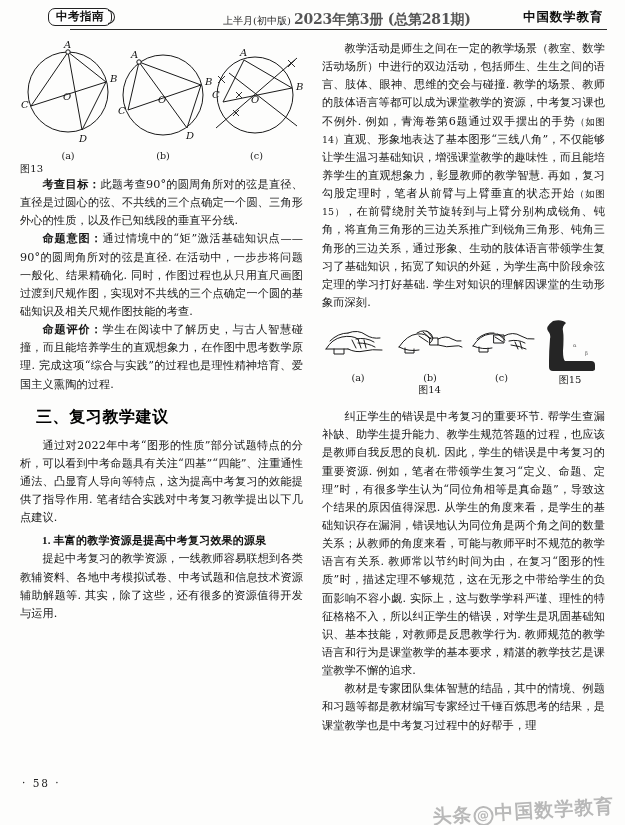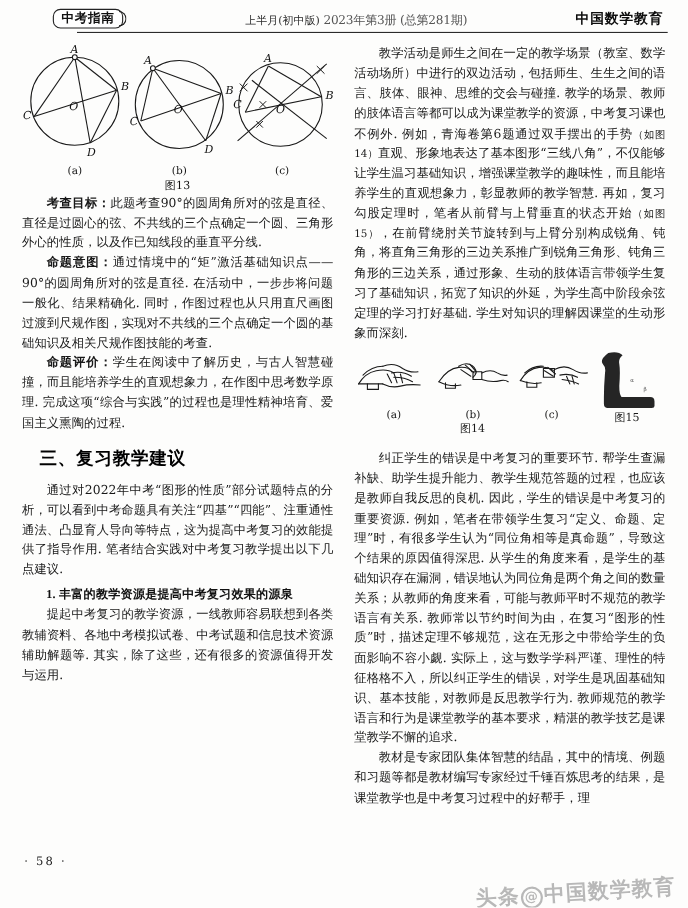--- a/index.html
+++ b/index.html
@@ -65,23 +65,24 @@
   }
   .issue-line {
     position: absolute;
     left: 205px;
     top: 3px;
     font-size: 10px;
     color: #2a2a2a;
     white-space: nowrap;
   }
   .issue-line .small {
-    font-size: 11px;
+    font-size: 14px;
     color: #555;
     letter-spacing: -0.2px;
+    font-weight: bold;
   }
   .journal-name {
     position: absolute;
     right: 4px;
     top: 1px;
     font-family: "DejaVu Sans", "Liberation Sans", sans-serif;
     font-weight: bold;
     font-size: 12.5px;
     letter-spacing: .8px;
     color: #0d0d0d;
@@ -134,21 +135,20 @@
     color: #111;
   }
 
   
   .figure-13 {
     position: relative;
     height: 132px;
     margin-bottom: 4px;
   }
   .fig-caption {
-    text-align: center;
     font-size: 10px;
     margin-top: 1px;
     color: #161616;
     letter-spacing: .2px;
   }
   .sub-label {
     font-size: 9.6px;
     text-align: center;
     color: #161616;
   }

